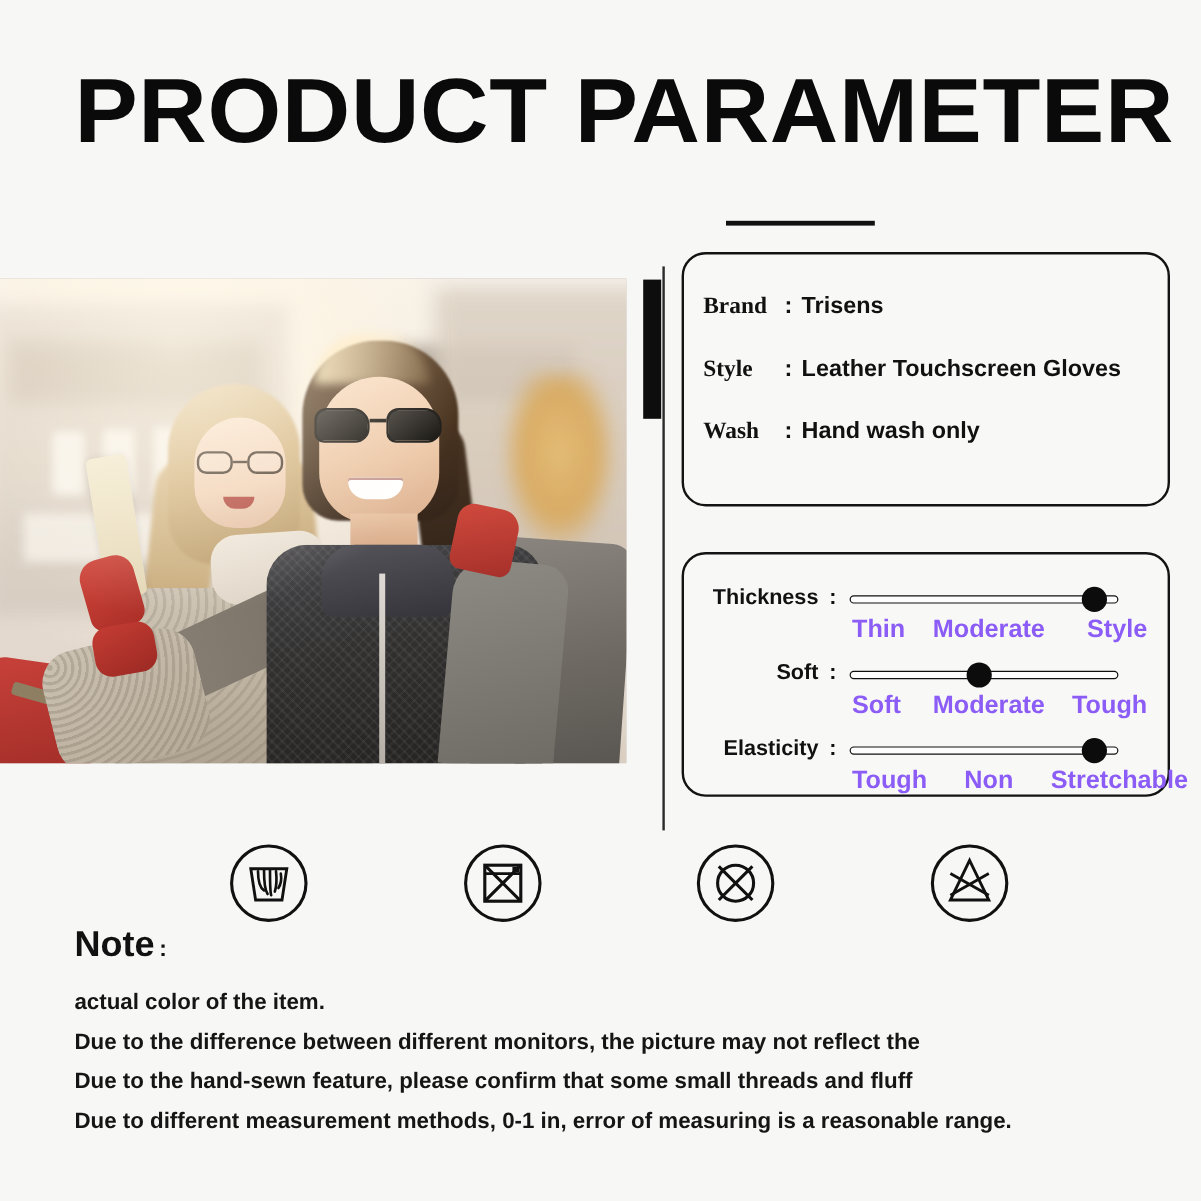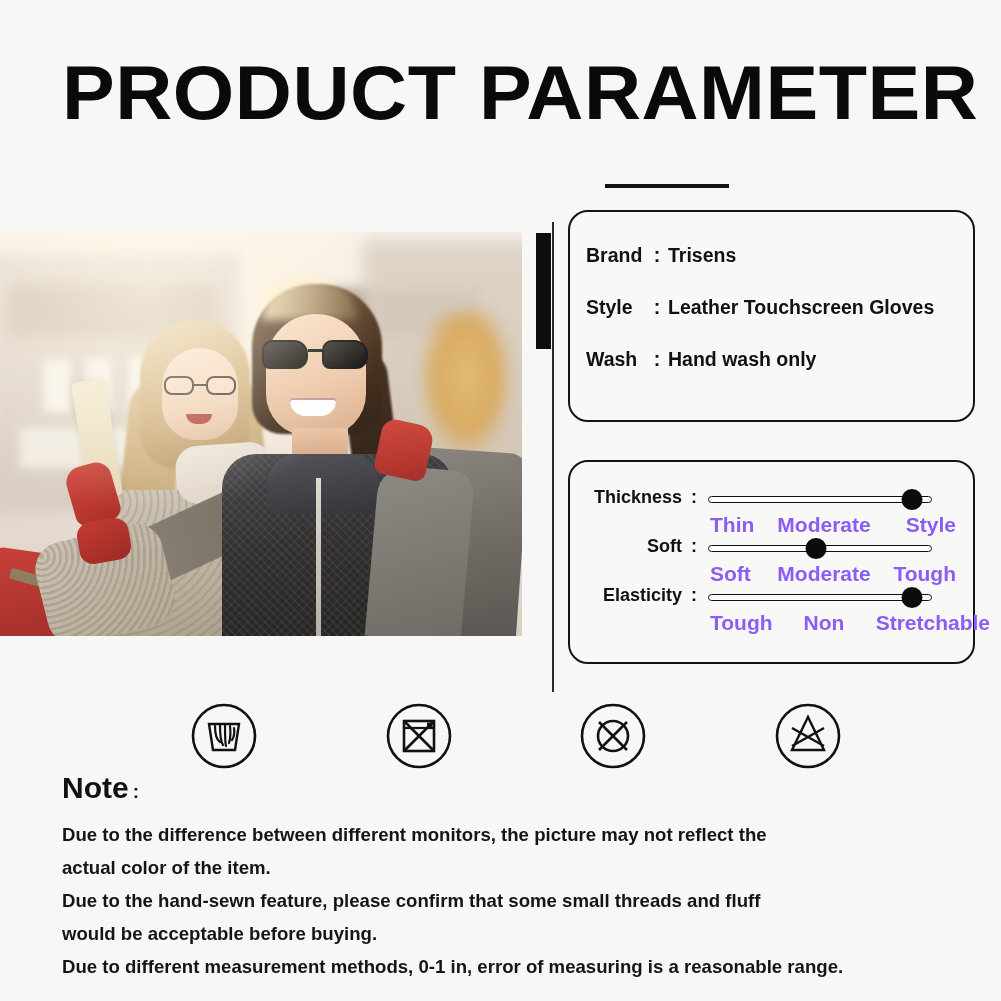--- a/index.html
+++ b/index.html
@@ -299,31 +299,31 @@
   
   .info-list {
     position: absolute; left: 16px; top: 32px; right: 10px;
     display: flex; flex-direction: column; gap: 29px;
   }
   .info-row {
     display: flex; align-items: baseline;
     font-size: 19.5px; font-weight: 700; color: #111;
   }
   .info-label {
-    display: inline-block; width: 60px; white-space: nowrap;
+    display: inline-block; width: 60px; white-space: nowrap; font-family: Liberation Serif, serif;
   }
   .info-colon {
     display: inline-block; width: 22px; text-align: center;
   }
   .info-value { white-space: nowrap; }
 
   
   .spec-list {
     position: absolute; left: 12px; top: 24px; right: 8px;
-    display: flex; flex-direction: column; 
+    display: flex; flex-direction: column; gap: 14px;
   }
   .spec-row { display: flex; align-items: flex-start; }
   .spec-label {
     width: 104px; text-align: right; padding-right: 4px;
     font-size: 18px; font-weight: 700; color: #111;
     line-height: 22px; white-space: nowrap;
   }
   .spec-colon {
     width: 16px; text-align: center;
     font-size: 18px; font-weight: 700; color: #111; line-height: 22px;
@@ -582,20 +582,19 @@
       </svg>
     </div>
 
   </div>
 
   <div class="note-title">
     <span>Note</span><span class="colon">:</span>
   </div>
 
   <div class="note-lines">
+    <div class="note-line">actual color of the item.</div>
     <div class="note-line">Due to the difference between different monitors, the picture may not reflect the</div>
-    <div class="note-line">actual color of the item.</div>
     <div class="note-line">Due to the hand-sewn feature, please confirm that some small threads and fluff</div>
-    <div class="note-line">would be acceptable before buying.</div>
     <div class="note-line">Due to different measurement methods, 0-1 in, error of measuring is a reasonable range.</div>
   </div>
 
 </div>
 
 </body></html>

